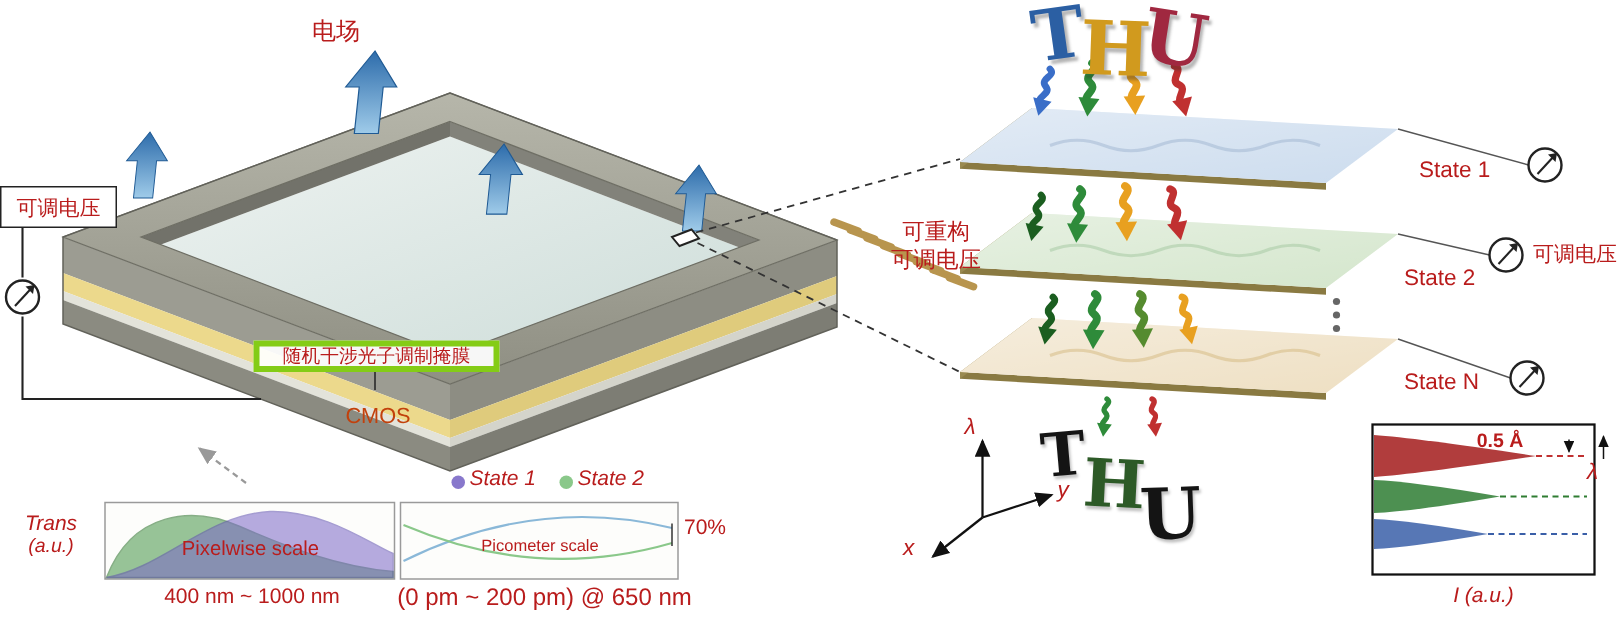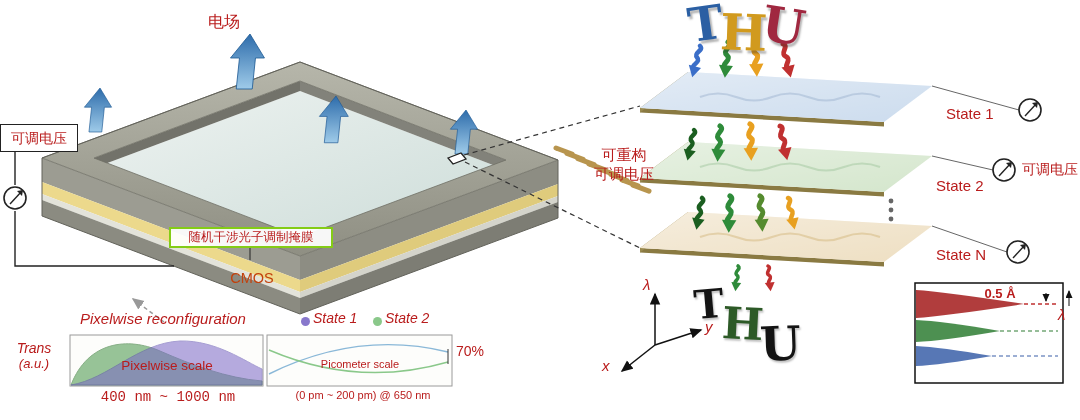--- a/index.html
+++ b/index.html
@@ -4,21 +4,21 @@
 <style>
   * { margin:0; padding:0; box-sizing:border-box; }
   html,body { background:#ffffff; }
   body { font-family:"Liberation Sans","DejaVu Sans",sans-serif; }
   .stage { position:relative; width:1080px; height:420px; background:#ffffff; overflow:hidden; }
   .art { position:absolute; left:0; top:0; }
   .abs { position:absolute; color:#b91c1c; white-space:nowrap; line-height:1.2; }
   .c { text-align:center; }
   .it { font-style:italic; }
   .box { border:1.2px solid #222; background:#fff; display:flex; align-items:center; justify-content:center; }
-  .maskbox { border:2px solid #84cc16; background:rgba(255,255,255,0.93); display:flex; align-items:center; justify-content:center; }
+  .maskbox { border:4px solid #84cc16; background:rgba(255,255,255,0.93); display:flex; align-items:center; justify-content:center; }
   .bigletter { position:absolute; font-family:"DejaVu Serif","Liberation Serif",serif; font-weight:700; line-height:1; text-shadow:2px 3px 2px rgba(40,40,40,0.35); }
   .outletter { text-shadow:1px 2px 2px rgba(0,0,0,0.25); }
   .dot { position:absolute; width:9px; height:9px; border-radius:50%; }
 </style>
 </head>
 <body>
 
 <div class="stage">
 
 <svg class="art" width="1080" height="420" viewBox="0 0 1080 420">
@@ -222,29 +222,29 @@
 <span class="bigletter outletter" style="left: 694px; top: 284px; font-size: 40px; transform: rotate(-5deg); color: rgb(20, 20, 20);">T</span>
 <span class="bigletter outletter" style="left: 722px; top: 302px; font-size: 44px; transform: rotate(3deg); color: rgb(45, 90, 39);">H</span>
 <span class="bigletter outletter" style="left: 760px; top: 320px; font-size: 47px; transform: rotate(-2deg); color: rgb(20, 20, 20);">U</span>
 
 <div class="abs it" style="left:602px;top:357px;font-size:15px;">x</div>
 <div class="abs it" style="left:705px;top:318px;font-size:15px;">y</div>
 <div class="abs it" style="left:643px;top:276px;font-size:15px;">λ</div>
 
 <div class="abs c" style="left:972px;top:286px;width:56px;font-size:13px;font-weight:bold;">0.5 Å</div>
 <div class="abs it" style="left:1058px;top:306px;font-size:15px;">λ</div>
-
-<div class="abs it" style="left:80px;top:310px;font-size:15px;">Pixelwise reconfiguration</div>
+<div class="abs it c" style="left:933px;top:388px;width:112px;font-size:14px;">I (a.u.)</div>
+
 <span class="dot" style="left: 301px; top: 317px; background: rgb(136, 120, 204);"></span>
 <div class="abs it" style="left:313px;top:310px;font-size:14px;">State 1</div>
 <span class="dot" style="left: 373px; top: 317px; background: rgb(138, 200, 138);"></span>
 <div class="abs it" style="left:385px;top:310px;font-size:14px;">State 2</div>
 
 <div class="abs it c" style="left:8px;top:340px;width:52px;font-size:14px;">Trans</div>
 <div class="abs it c" style="left:4px;top:356px;width:60px;font-size:13px;">(a.u.)</div>
 
 <div class="abs c" style="left:84px;top:358px;width:166px;font-size:13.5px;">Pixelwise scale</div>
 <div class="abs c" style="left:278px;top:358px;width:164px;font-size:11px;">Picometer scale</div>
-<div class="abs c" style="left:60px;top:389px;width:216px;font-size:14px;font-family:Liberation Mono, monospace;">400 nm ~ 1000 nm</div>
-<div class="abs c" style="left:250px;top:389px;width:226px;font-size:11px;">(0 pm ~ 200 pm) @ 650 nm</div>
+<div class="abs c" style="left:60px;top:389px;width:216px;font-size:14px;">400 nm ~ 1000 nm</div>
+<div class="abs c" style="left:250px;top:389px;width:226px;font-size:16px;">(0 pm ~ 200 pm) @ 650 nm</div>
 <div class="abs" style="left:456px;top:343px;font-size:14px;">70%</div>
 
 </div>
 
 </body></html>

